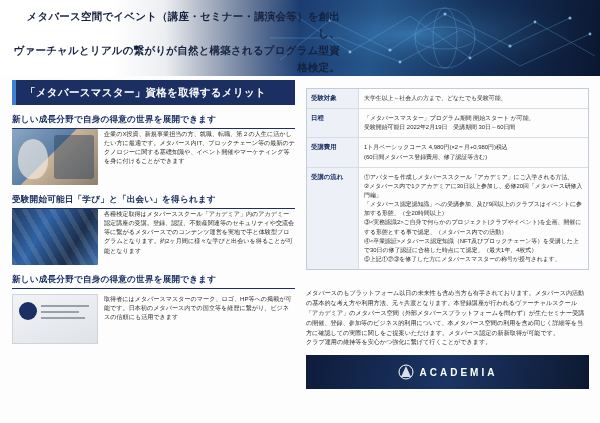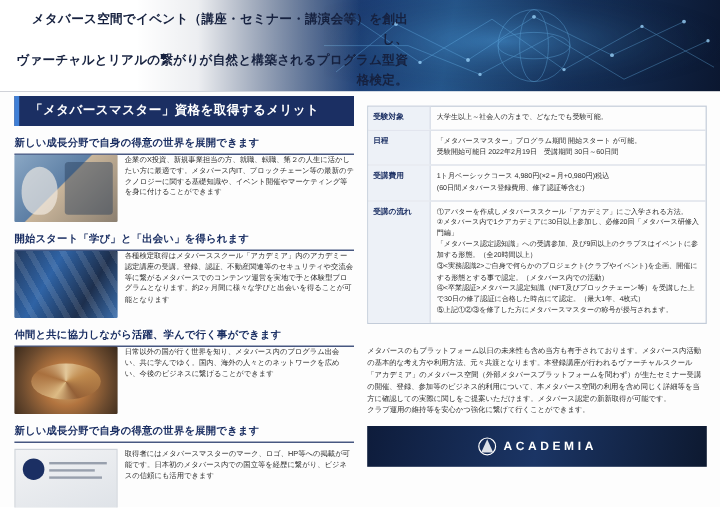--- a/index.html
+++ b/index.html
@@ -159,34 +159,27 @@
 
     <div class="merit">
       <div class="merit-title">新しい成長分野で自身の得意の世界を展開できます</div>
       <div class="merit-body">
         <div class="thumb t1"></div>
         <div class="merit-text">企業のX投資、新規事業担当の方、就職、転職、第２の人生に活かしたい方に最適です。メタバース内IT、ブロックチェーン等の最新のテクノロジーに関する基礎知識や、イベント開催やマーケティング等を身に付けることができます</div>
       </div>
     </div>
 
     <div class="merit">
-      <div class="merit-title">開始スタート「学び」と「出会い」を得られます</div>
+      <div class="merit-title">受験開始可能日「学び」と「出会い」を得られます</div>
       <div class="merit-body">
         <div class="thumb t2"></div>
         <div class="merit-text">各種検定取得はメタバーススクール「アカデミア」内のアカデミー認定講座の受講。登録、認証、不動産関連等のセキュリティや交流会等に繋がるメタバースでのコンテンツ運営を実地で手と体験型プログラムとなります。約2ヶ月間に様々な学びと出会いを得ることが可能となります</div>
       </div>
     </div>
 
-    <div class="merit">
-      <div class="merit-title">仲間と共に協力しながら活躍、学んで行く事ができます</div>
-      <div class="merit-body">
-        <div class="thumb t3"></div>
-        <div class="merit-text">日常以外の国が行く世界を知り、メタバース内のプログラム出会い、共に学んでゆく。国内、海外の人々とのネットワークを広めい、今後のビジネスに繋げることができます</div>
-      </div>
-    </div>
 
     <div class="merit">
       <div class="merit-title">新しい成長分野で自身の得意の世界を展開できます</div>
       <div class="cardrow">
         <div class="cert">
           <div class="cert-emblem"></div>
           <div class="cert-line" style="top:10px;width:48px;"></div>
           <div class="cert-line" style="top:16px;width:38px;"></div>
           <div class="cert-line" style="top:22px;width:44px;"></div>
 

